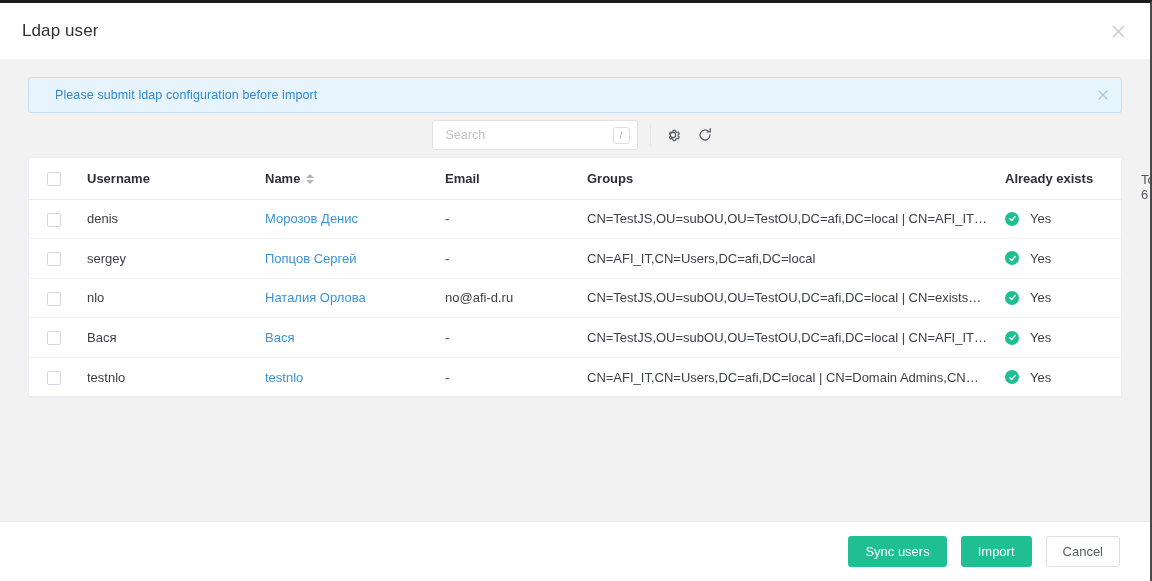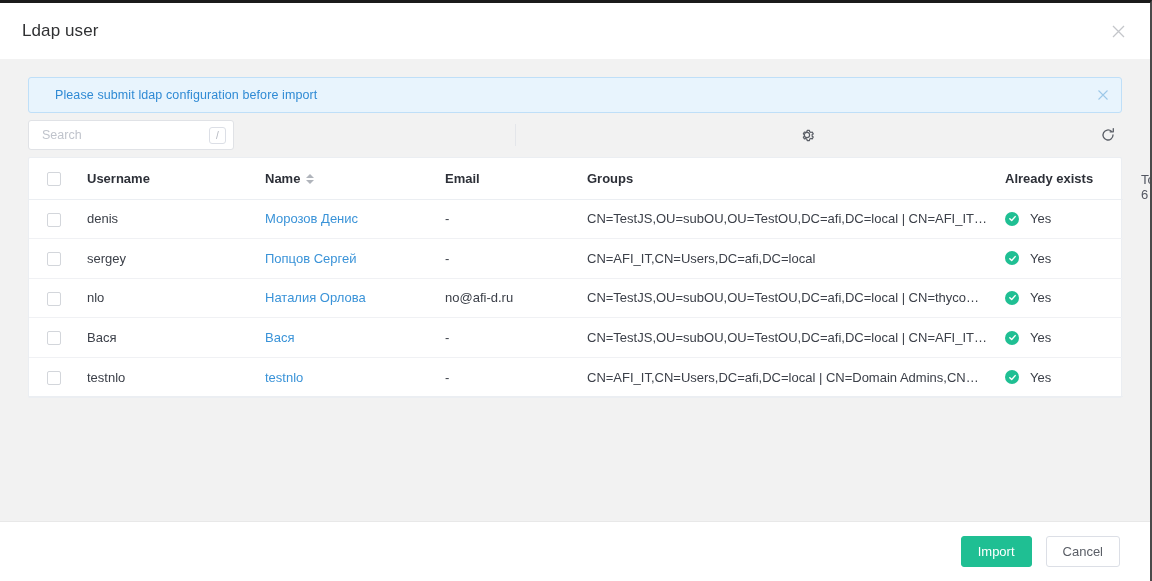--- a/index.html
+++ b/index.html
@@ -83,21 +83,21 @@
     cursor: pointer;
     display: flex;
   }
 
   
   .toolbar {
     height: 44px;
     flex: 0 0 44px;
     display: flex;
     align-items: center;
-    justify-content: space-between;
+    justify-content: center;
     gap: 0;
   }
   .search-box {
     width: 206px;
     height: 30px;
     background: #ffffff;
     border: 1px solid #e0e2e6;
     border-radius: 3px;
     display: flex;
     align-items: center;
@@ -395,21 +395,21 @@
                   </span>
                   <span>Yes</span>
                 </span>
               </td>
             </tr>
             <tr>
               <td class="col-check"><span class="cb"></span></td>
               <td>nlo</td>
               <td><span class="link">Наталия Орлова</span></td>
               <td>no@afi-d.ru</td>
-              <td class="col-groups">CN=TestJS,OU=subOU,OU=TestOU,DC=afi,DC=local | CN=thyco…</td>
+              <td class="col-groups">CN=TestJS,OU=subOU,OU=TestOU,DC=afi,DC=local | CN=exists…</td>
               <td>
                 <span class="exists-cell">
                   <span class="check-badge">
                     <svg width="9" height="9" viewBox="0 0 10 10">
                       <path d="M2 5.2 L4.1 7.2 L8 2.9" stroke="#ffffff" stroke-width="1.6" fill="none" stroke-linecap="round" stroke-linejoin="round"></path>
                     </svg>
                   </span>
                   <span>Yes</span>
                 </span>
               </td>
@@ -460,16 +460,17 @@
           </div>
           <div class="pg-btn">‹</div>
           <div class="pg-btn active">1</div>
           <div class="pg-btn">›</div>
         </div>
       </div>
     </div>
   </div>
 
   <div class="modal-footer">
+    <div class="btn btn-primary">Sync users</div>
     <div class="btn btn-primary">Import</div>
     <div class="btn btn-default">Cancel</div>
   </div>
 </div>
 
 </body></html>

